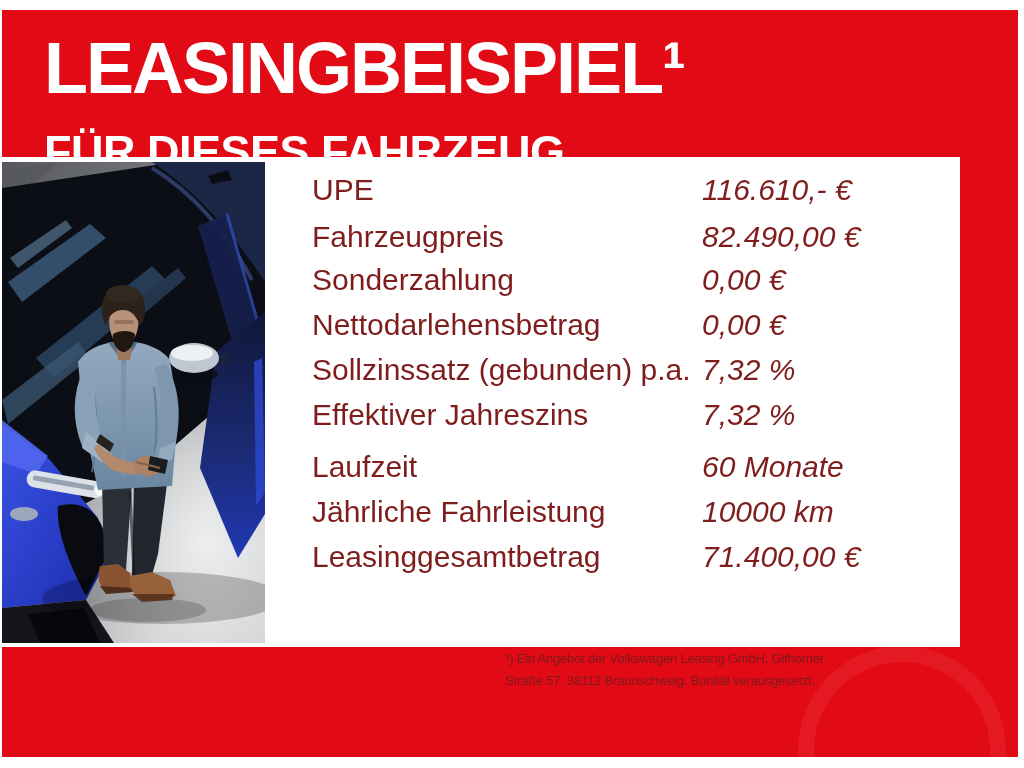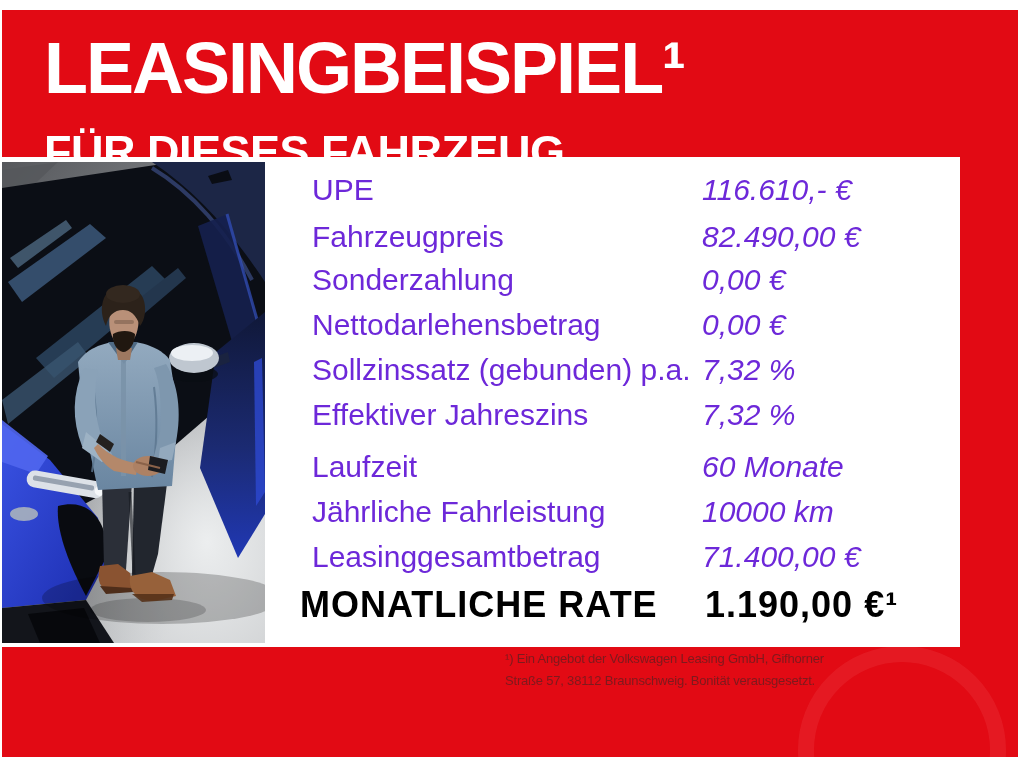--- a/index.html
+++ b/index.html
@@ -26,21 +26,21 @@
   .content-band{
     position:absolute;left:2px;top:157px;width:958px;height:490px;
     background:#ffffff;
   }
   .vehicle-photo{
     position:absolute;left:0;top:5px;width:263px;height:481px;display:block;
   }
   .pricing-panel{position:absolute;left:263px;top:0;width:695px;height:490px;}
   .p-row{
     position:absolute;left:47px;width:640px;height:36px;line-height:36px;
-    font-size:30px;color:#6d28d9;white-space:nowrap;
+    font-size:30px;color:#7f1d1d;white-space:nowrap;
   }
   .p-row .val{position:absolute;left:390px;top:0;font-style:italic;}
   .row-0{top:15px;}.row-1{top:62px;}.row-2{top:105px;}.row-3{top:150px;}
   .row-4{top:195px;}.row-5{top:240px;}.row-6{top:292px;}.row-7{top:337px;}
   .row-8{top:382px;}
   .rate-row{
     position:absolute;left:35px;top:428px;width:660px;height:40px;line-height:40px;
     font-size:36px;font-weight:bold;color:#000000;letter-spacing:1px;white-space:nowrap;
   }
   .rate-row .val{position:absolute;left:405px;top:0;}
@@ -191,23 +191,19 @@
       <span class="val">60 Monate</span>
     </div>
     <div class="p-row row-7">
       <span>Jährliche Fahrleistung</span>
       <span class="val">10000 km</span>
     </div>
     <div class="p-row row-8">
       <span>Leasinggesamtbetrag</span>
       <span class="val">71.400,00 €</span>
     </div>
-    <div class="rate-row">
-      <span>MONATLICHE RATE</span>
-      <span class="val">1.190,00 €¹</span>
-    </div>
   </div>
 </div>
 
 <div class="footnote">
   <div>¹) Ein Angebot der Volkswagen Leasing GmbH, Gifhorner</div>
   <div>Straße 57, 38112 Braunschweig. Bonität verausgesetzt.</div>
 </div>
 
 </body></html>

